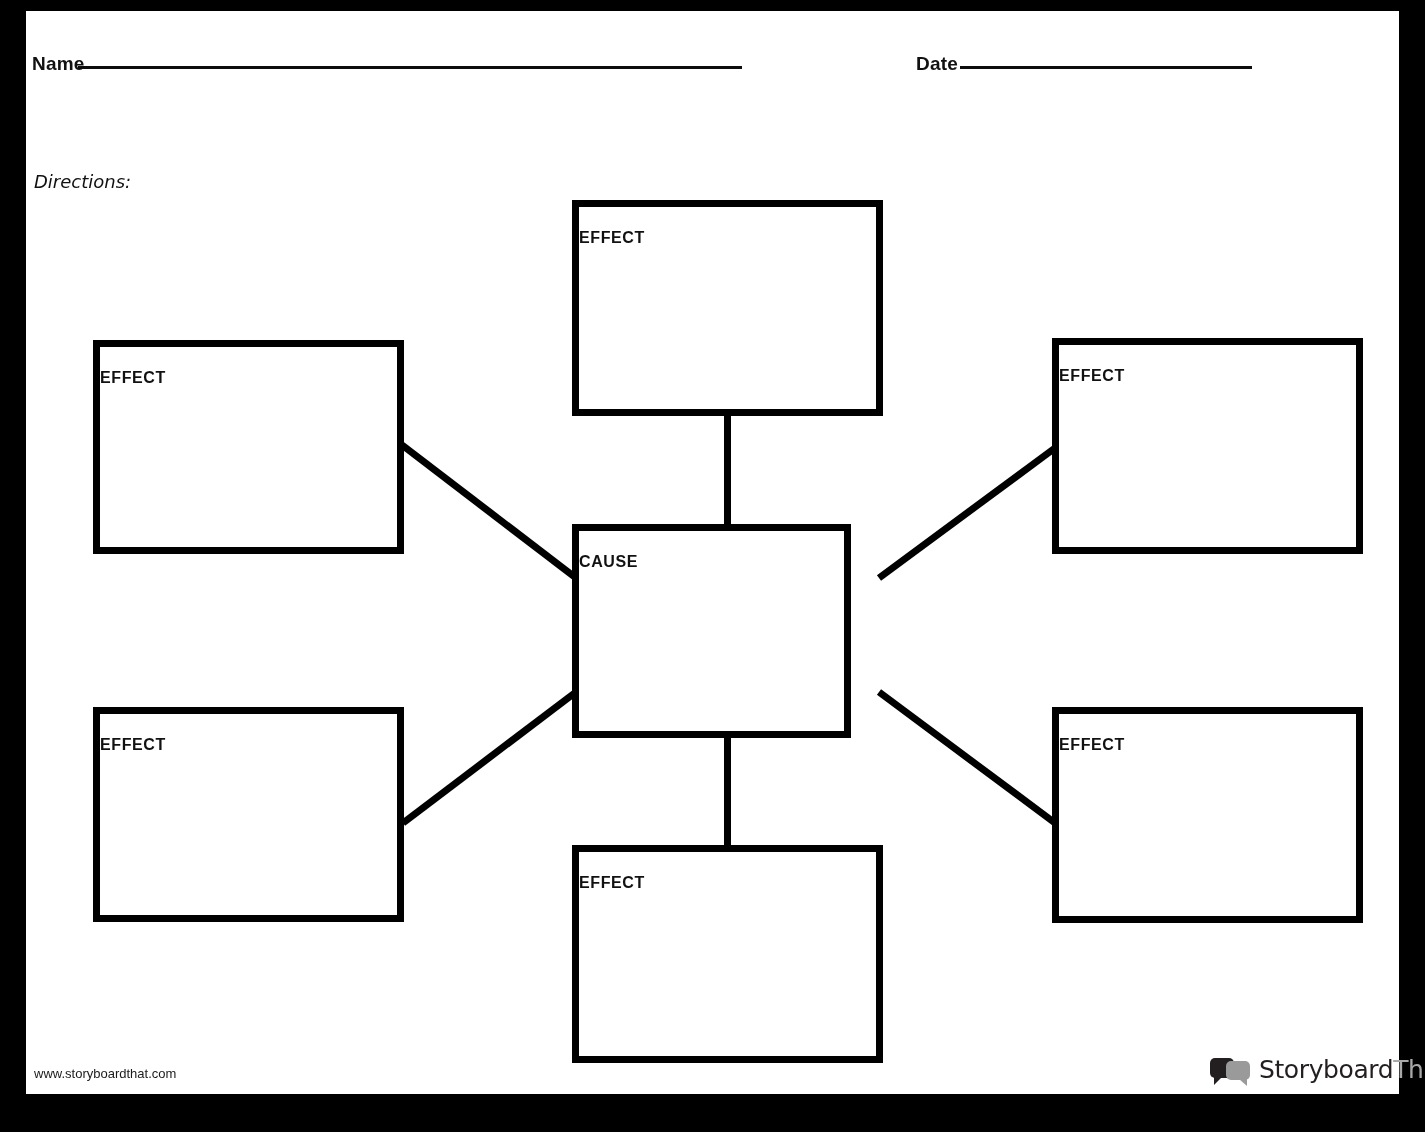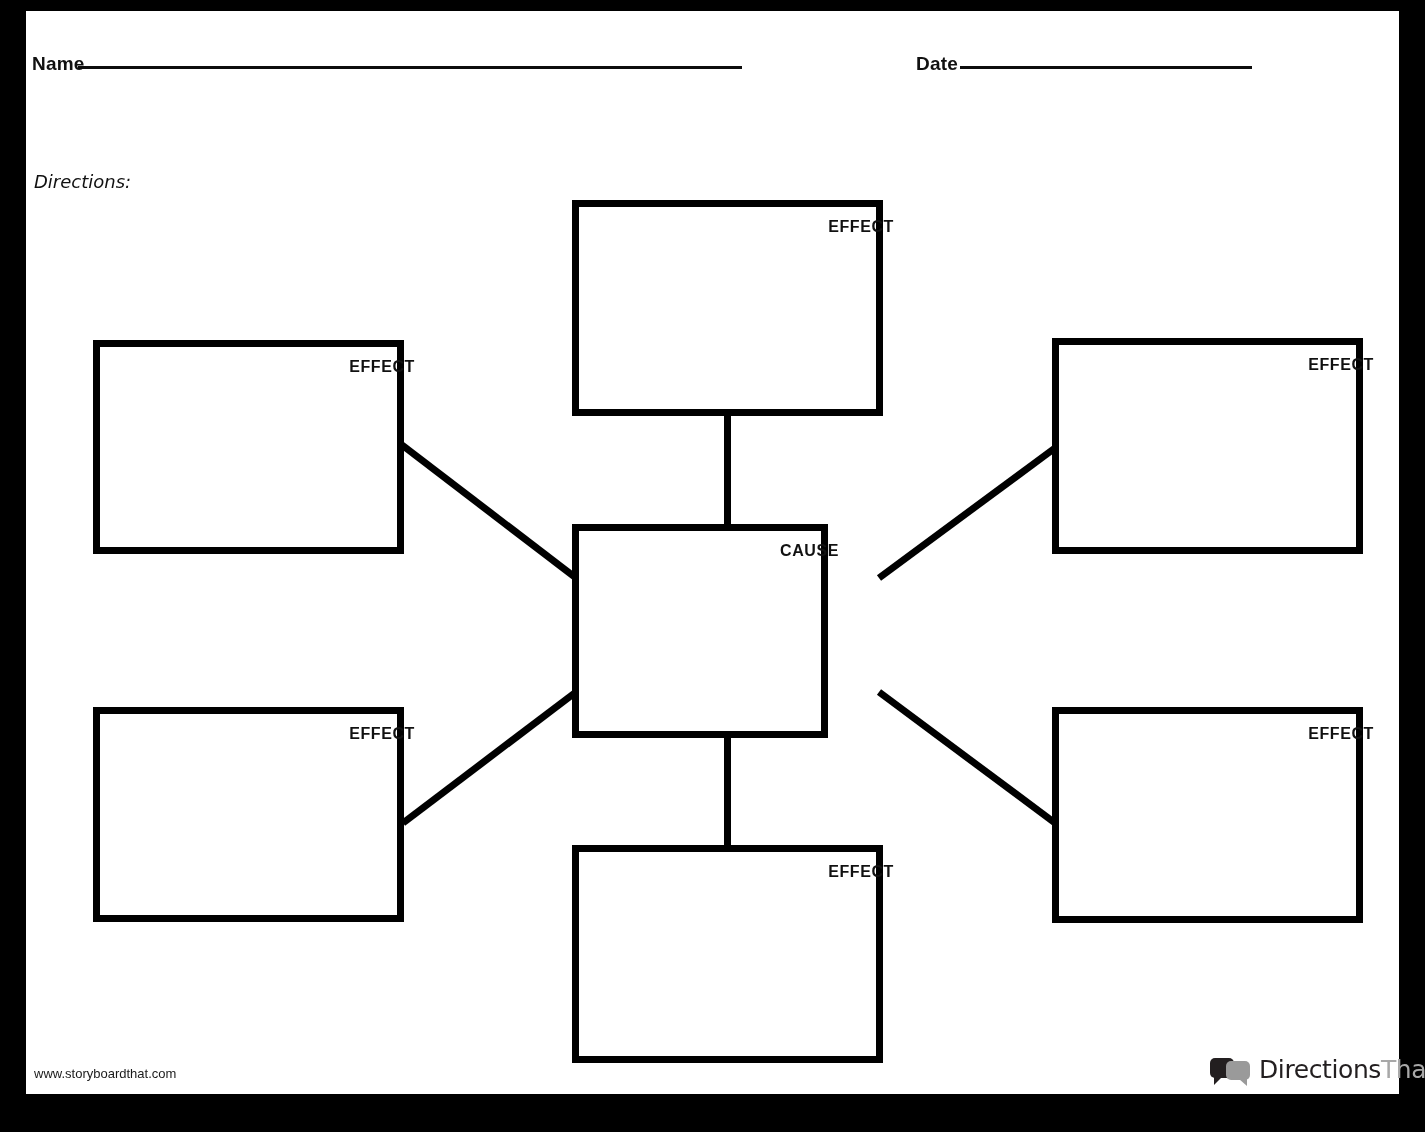--- a/index.html
+++ b/index.html
@@ -93,33 +93,32 @@
 
   .node {
     position: absolute;
     box-sizing: border-box;
     border: 7px solid #000000;
     background: #ffffff;
   }
   .node-label {
     position: absolute;
     left: 0;
-    top: 11px;
+    top: 22px;
     width: 100%;
-    text-align: right;
+    text-align: left;
     font-family: "Liberation Sans", sans-serif;
     font-weight: bold;
     font-size: 16px;
     letter-spacing: 0.6px;
     color: #111111;
-    margin-left: 18px;
-  }
-
-  
-  #node-cause        { left: 546px; top: 513px; width: 256px; height: 214px; }
+  }
+
+  
+  #node-cause        { left: 546px; top: 513px; width: 279px; height: 214px; }
   #node-effect-top   { left: 546px; top: 189px; width: 311px; height: 216px; }
   #node-effect-bottom{ left: 546px; top: 834px; width: 311px; height: 218px; }
   #node-effect-left-top    { left: 67px;  top: 329px; width: 311px; height: 214px; }
   #node-effect-left-bottom { left: 67px;  top: 696px; width: 311px; height: 215px; }
   #node-effect-right-top    { left: 1026px; top: 327px; width: 311px; height: 216px; }
   #node-effect-right-bottom { left: 1026px; top: 696px; width: 311px; height: 216px; }
 
   
   #site-url {
     position: absolute;
@@ -250,18 +249,18 @@
     </div>
 
     <div id="site-url">www.storyboardthat.com</div>
 
     <div id="logo">
       <span id="logo-mark">
         <span class="bubble bubble-back"></span>
         <span class="bubble bubble-front"></span>
       </span>
       <span id="logo-text">
-        <span class="part-storyboard">Directions</span><span class="part-that">That</span>
+        <span class="part-storyboard">Storyboard</span><span class="part-that">That</span>
       </span>
     </div>
 
   </div>
 </div>
 
 </body></html>

